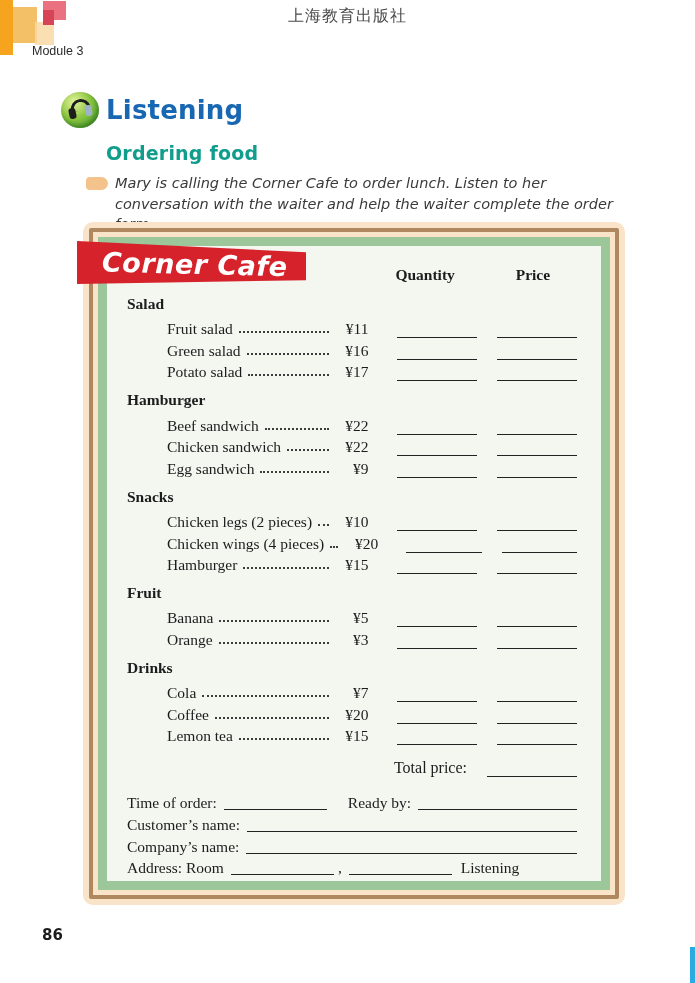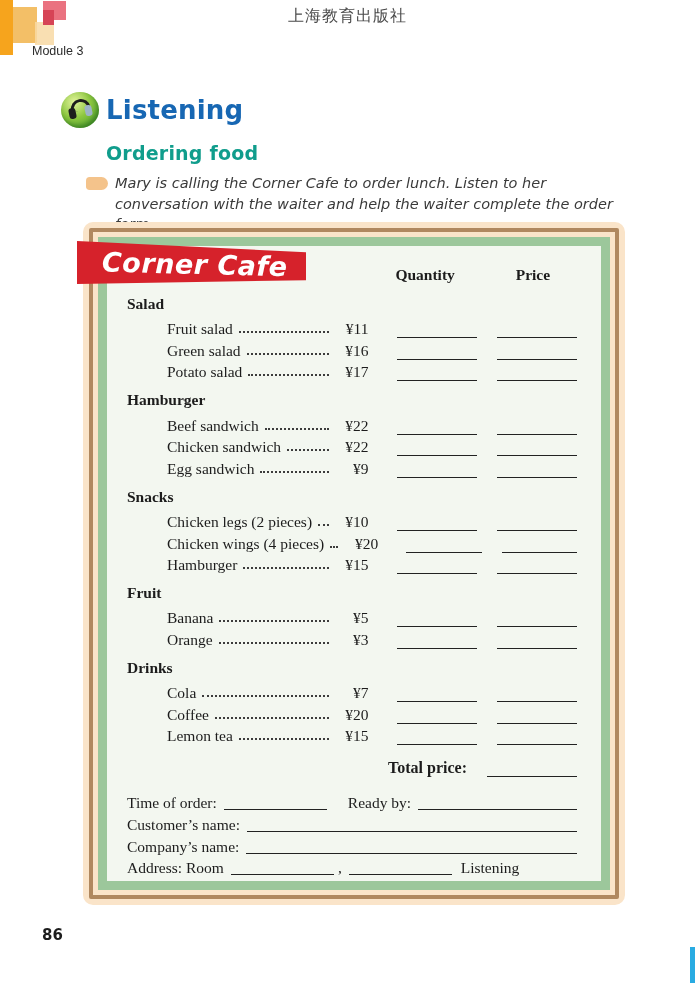--- a/index.html
+++ b/index.html
@@ -94,21 +94,21 @@
   .menu-row { display: flex; align-items: flex-end; height: 21.6px; font-size: 15.5px; color: #1c1c1c; margin-left: 40px; }
   .mi-main { display: flex; align-items: flex-end; width: 226px; }
   .mi-name { white-space: nowrap; }
   .mi-leader { flex: 1; border-bottom: 2px dotted #3c3c3c; margin: 0 4px 5px 6px; min-width: 8px; }
   .mi-price { width: 36px; text-align: right; white-space: nowrap; }
   .blank { border-bottom: 1.5px solid #222; height: 15px; }
   .qty-blank   { width: 90px; margin-left: 28px; }
   .price-blank { width: 90px; margin-left: 20px; }
 
   .total-row { display: flex; justify-content: flex-end; align-items: flex-end; margin-top: 9px; height: 23px; }
-  .total-label { font-weight: bold; font-size: 16px; color: #1c1c1c; }
+  .total-label { font-weight: normal; font-size: 16px; color: #1c1c1c; }
 
   .fields { margin-top: 13px; font-size: 15.5px; color: #1c1c1c; }
   .field-row { display: flex; align-items: flex-end; height: 21.8px; }
   .fill-line { border-bottom: 1.5px solid #222; height: 14px; margin: 0 0 2px 7px; }
   .fl-flex { flex: 1; }
   .fl-103 { width: 103px; }
   .lbl { white-space: nowrap; }
   .ready-by { margin-left: 21px; }
   .addr-comma { margin-left: 4px; }
   .addr-building { margin-left: 9px; margin-right: 48px; }

